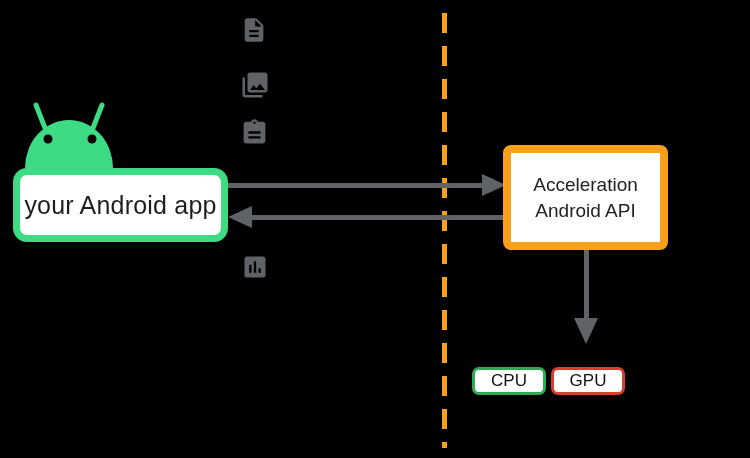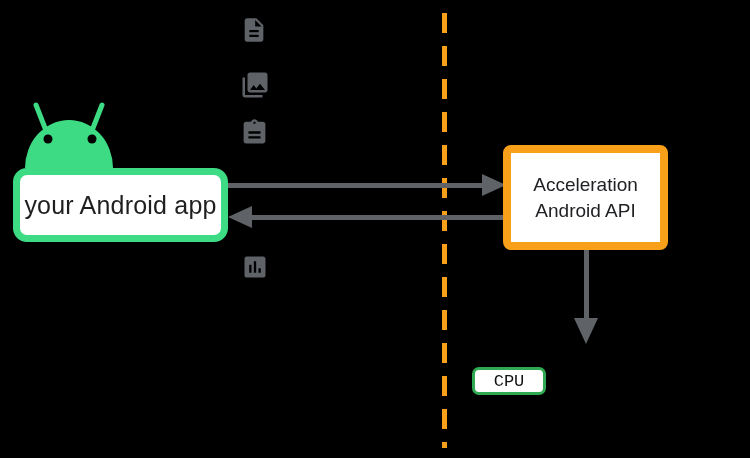--- a/index.html
+++ b/index.html
@@ -63,21 +63,21 @@
   }
   .api-box .line{font-size:19px;line-height:26px;color:#202124;}
 
   
   .chip{
     position:absolute;top:367px;width:74px;height:28px;
     box-sizing:border-box;background:#fff;border-radius:7px;
     display:flex;align-items:center;justify-content:center;
     font-size:17px;color:#111;
   }
-  .chip-cpu{left:472px;border:3px solid #2FA952;font-family:Liberation Mono, monospace;}
+  .chip-cpu{left:472px;border:3px solid #2FA952;}
   .chip-gpu{left:551px;border:3px solid #D7402E;}
 </style>
 </head>
 <body>
 
 <div class="stage">
 
   <svg class="robot" viewBox="0 0 88 70" xmlns="http://www.w3.org/2000/svg">
     <line x1="20" y1="30" x2="11" y2="7" stroke="#3DDC84" stroke-width="5" stroke-linecap="round"></line>
     <line x1="68" y1="30" x2="77" y2="7" stroke="#3DDC84" stroke-width="5" stroke-linecap="round"></line>
@@ -115,14 +115,17 @@
     <span class="line">Acceleration</span>
     <span class="line">Android API</span>
   </div>
 
   <div class="shaft shaft-down"></div>
   <div class="head-down"></div>
 
   <div class="chip chip-cpu">
     <span>CPU</span>
   </div>
+  <div class="chip chip-gpu">
+    <span>GPU</span>
+  </div>
 
 </div>
 
 </body></html>

